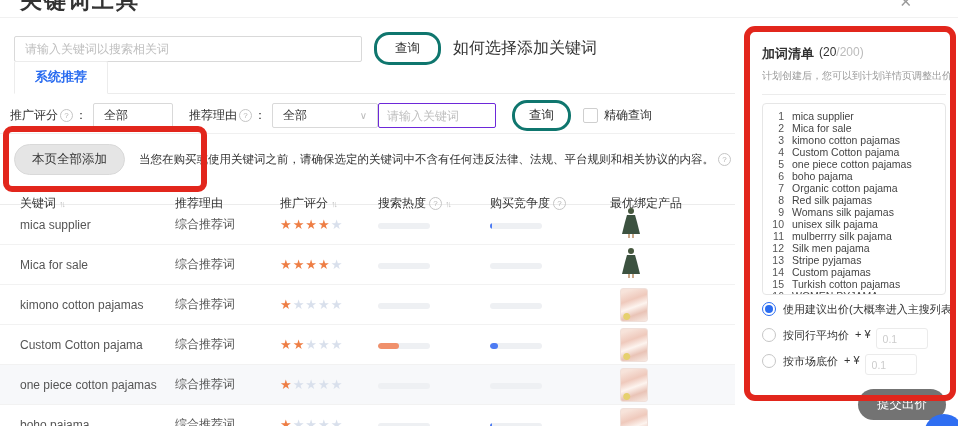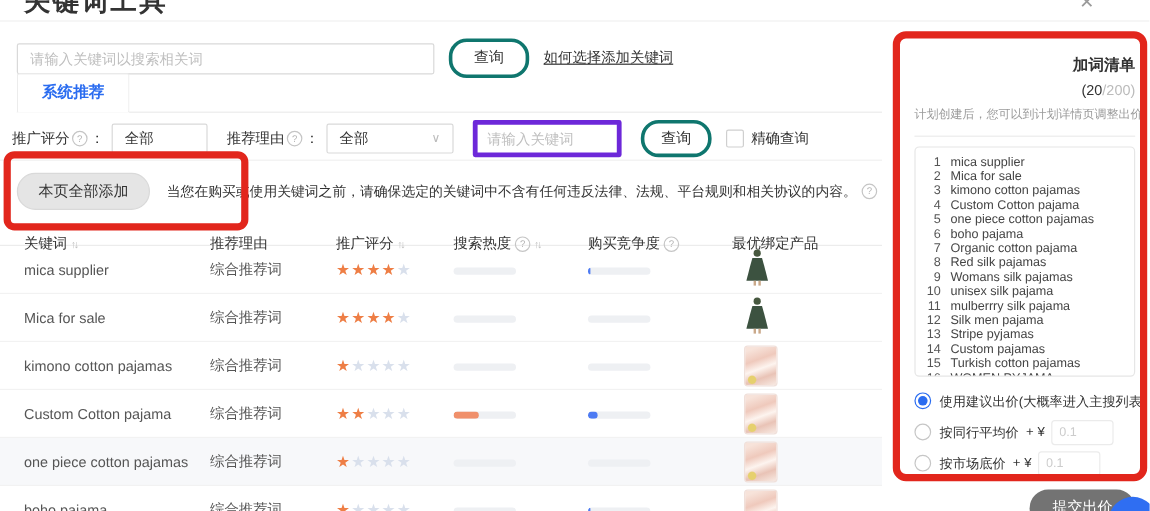--- a/index.html
+++ b/index.html
@@ -9,33 +9,33 @@
   }
   
   .page-title{position:absolute;left:20px;top:-14px;font-size:22px;font-weight:700;letter-spacing:2px;color:#333;}
   .header-divider{position:absolute;top:17px;left:0;right:0;border-top:1px solid #f1f1f1;}
   .close-x{position:absolute;right:46px;top:-7px;font-size:15px;color:#9a9a9a;cursor:pointer;}
   
   .search-row{position:absolute;left:14px;top:32px;display:flex;align-items:center;}
   .search-input{width:326px;height:24px;border:1px solid #d9d9d9;border-radius:2px;padding:0 10px;font-size:12px;color:#333;outline:none;}
   .search-input::placeholder{color:#bfbfbf;}
   .pill-btn{margin-left:12px;padding:5px 18px;border:3px solid #0f766e;border-radius:15px;background:#fff;font-size:12.5px;color:#333;cursor:pointer;white-space:nowrap;}
-  .help-link{margin-left:12px;font-size:12px;color:#333;cursor:pointer;text-decoration:underline;}
+  .help-link{margin-left:12px;font-size:16px;color:#333;cursor:pointer;}
   
   .tabs{position:absolute;left:14px;top:61px;width:721px;border-bottom:1px solid #ececec;}
   .tab{display:inline-block;padding:6px 20px 7px;border:1px solid #ececec;border-bottom:1px solid #fff;margin-bottom:-1px;color:#2a6cf0;font-size:13px;font-weight:700;background:#fff;border-radius:2px 2px 0 0;cursor:pointer;}
   
   .filters{position:absolute;left:10px;top:100px;display:flex;align-items:center;font-size:12px;white-space:nowrap;}
   .flabel{color:#333;display:flex;align-items:center;gap:2px;}
   .help-q{display:inline-flex;align-items:center;justify-content:center;width:11px;height:11px;border:1px solid #c5c5c5;border-radius:50%;font-size:8px;color:#b5b5b5;line-height:1;cursor:pointer;flex:none;}
   .box-value{border:1px solid #d9d9d9;border-radius:2px;height:23px;line-height:23px;padding:0 10px;margin-left:6px;background:#fff;cursor:pointer;}
   .score-box{width:58px;}
   .select-box{width:84px;display:flex;align-items:center;justify-content:space-between;}
   .chev{color:#bbb;font-size:10px;}
-  .kw-input{margin-left:16px;width:100px;height:23px;border:4px solid #6d28d9;border-radius:2px;padding:0 8px;font-size:12px;outline:none;}
+  .kw-input{width:100px;height:23px;border:1px solid #6d28d9;border-radius:2px;padding:0 8px;font-size:12px;outline:none;}
   .kw-input::placeholder{color:#bfbfbf;}
   .filters .pill-btn{margin-left:16px;padding:4px 14px;}
   .cbx{margin-left:12px;width:13px;height:13px;border:1px solid #cfcfcf;border-radius:2px;background:#fff;cursor:pointer;flex:none;}
   .cbx-label{margin-left:6px;color:#333;}
   .mid-divider{position:absolute;top:133px;left:0;width:735px;border-top:1px solid #f0f0f0;}
   
   .bulk-row{position:absolute;left:14px;top:144px;display:flex;align-items:center;}
   .add-all-btn{padding:6px 17px;border:1px solid #d9d9d9;border-radius:16px;background:#e5e5e5;font-size:12.5px;color:#333;cursor:pointer;white-space:nowrap;}
   .disclaimer{margin-left:14px;font-size:11.5px;color:#333;display:flex;align-items:center;gap:4px;white-space:nowrap;}
   
@@ -56,31 +56,31 @@
   .pcell{padding-left:10px;}
   .pj{width:26px;height:32px;border-radius:3px;border:1px solid #f0e0da;
       background:radial-gradient(circle at 22% 86%,#e6d06e 0 3px,rgba(0,0,0,0) 4px),
                  linear-gradient(160deg,#f7e3da 10%,#efc9bc 35%,#fdf4ef 55%,#e9c3b6 75%,#f8ebe4 100%);}
   
   .anno{position:absolute;border:6px solid #e2261c;border-radius:9px;pointer-events:none;z-index:20;box-sizing:border-box;}
   .anno-left{left:3px;top:126px;width:204px;height:66px;}
   .anno-right{left:744px;top:26px;width:212px;height:375px;border-radius:11px;}
   
   .panel{position:absolute;left:762px;top:45px;width:184px;}
-  .p-title-row{font-size:13px;display:flex;align-items:flex-end;gap:5px;flex-direction:column;}
+  .p-title-row{font-size:13px;display:flex;align-items:flex-start;gap:5px;}
   .p-title{font-weight:700;color:#333;}
   .p-count{font-size:12px;color:#333;}
   .p-count .dim{color:#bbb;}
   .p-sub{margin-top:6px;font-size:10px;color:#9a9a9a;white-space:nowrap;}
   .p-sep{margin-top:11px;border-top:1px solid #ececec;}
   .word-list{margin-top:8px;border:1px solid #e6e6e6;border-radius:4px;height:192px;overflow:hidden;padding:6px 8px;box-sizing:border-box;}
   .wl-item{display:flex;font-size:10.5px;line-height:12px;color:#444;white-space:nowrap;}
   .wl-num{width:13px;text-align:right;margin-right:8px;color:#555;flex:none;}
   .bid-options{margin-top:7px;}
-  .bid-row{display:flex;align-items:center;height:26px;font-size:11px;color:#333;white-space:nowrap;cursor:pointer;}
+  .bid-row{display:flex;align-items:flex-start;height:26px;font-size:11px;color:#333;white-space:nowrap;cursor:pointer;}
   .radio{width:12px;height:12px;border:1px solid #c6c6c6;border-radius:50%;margin-right:7px;position:relative;flex:none;background:#fff;}
   .radio.sel{border-color:#2a6cf0;}
   .radio.sel::after{content:"";position:absolute;left:2px;top:2px;right:2px;bottom:2px;background:#2a6cf0;border-radius:50%;}
   .bid-suffix{margin-left:6px;}
   .bid-input{margin-left:5px;width:38px;height:19px;border:1px solid #ebebeb;border-radius:3px;font-size:10.5px;padding:0 6px;color:#999;outline:none;}
   .bid-input::placeholder{color:#ccc;}
   .submit-row{margin-top:9px;text-align:right;}
   .submit-btn{background:#737373;color:#fff;font-size:12.5px;padding:7px 19px;border:none;border-radius:16px;cursor:pointer;}
   
   .float-btn{position:absolute;left:924px;top:414px;width:40px;height:40px;border-radius:50%;background:#2f6ef2;cursor:pointer;}

